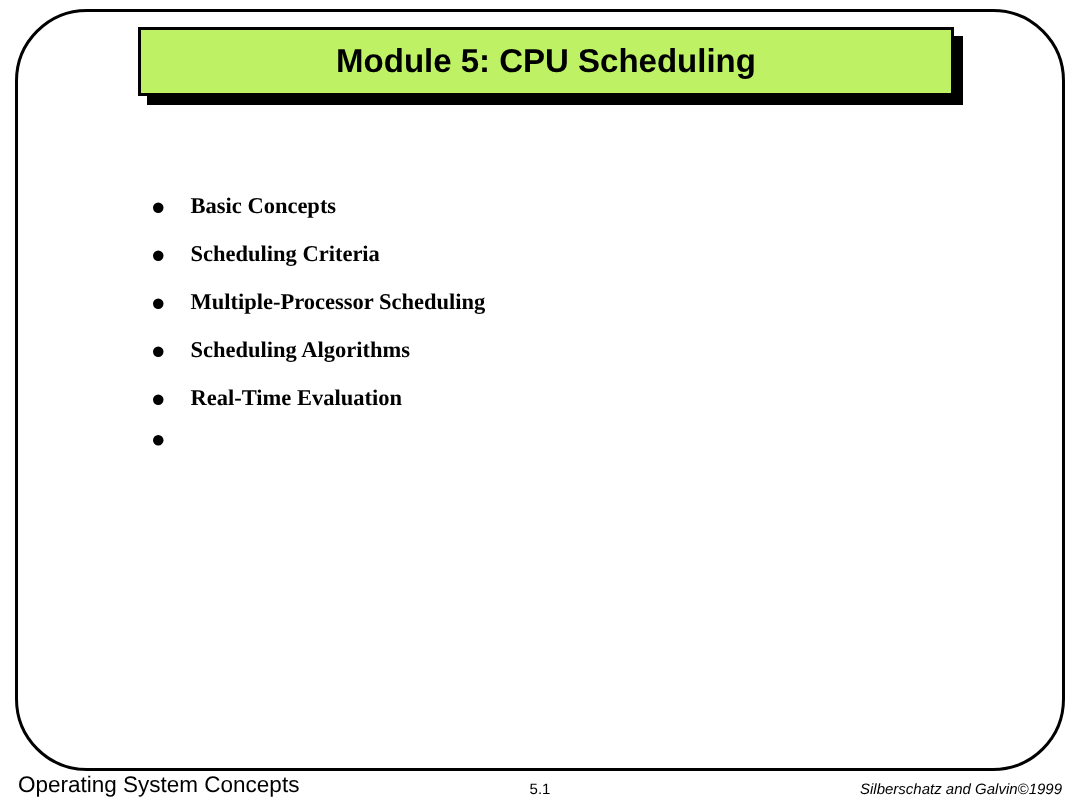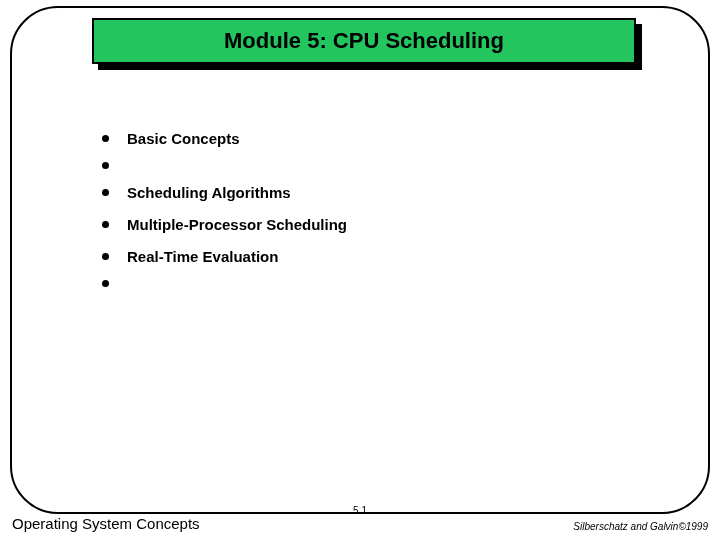--- a/index.html
+++ b/index.html
@@ -31,35 +31,36 @@
       width: 544px;
       height: 46px;
       background: #000000;
     }
     .title-box {
       position: absolute;
       top: 18px;
       left: 92px;
       width: 544px;
       height: 46px;
-      background: #22c55e;
+      background: #bef264;
       border: 2px solid #000000;
       display: flex;
       align-items: center;
       justify-content: center;
     }
     .title-text {
       font-size: 22px;
       font-weight: bold;
       color: #000000;
     }
     .bullet-list {
       position: absolute;
       top: 130px;
       left: 102px;
+      font-family: Liberation Serif, serif;
     }
     .bullet-item {
       display: flex;
       align-items: center;
       margin-bottom: 15px;
     }
     .bullet-dot {
       width: 7px;
       height: 7px;
       background: #000000;
@@ -74,21 +75,21 @@
     }
     .footer-left {
       position: absolute;
       bottom: 8px;
       left: 12px;
       font-size: 15px;
       color: #000000;
     }
     .footer-center {
       position: absolute;
-      bottom: 24px;
+      bottom: 8px;
       left: 50%;
       transform: translateX(-50%);
       font-size: 10px;
       color: #000000;
     }
     .footer-right {
       position: absolute;
       bottom: 8px;
       right: 12px;
       font-size: 10px;
@@ -106,28 +107,29 @@
   <div class="title-text">Module 5:  CPU Scheduling</div>
 </div>
 
 <div class="bullet-list">
   <div class="bullet-item">
     <div class="bullet-dot"></div>
     <div class="bullet-text">Basic Concepts</div>
   </div>
   <div class="bullet-item">
     <div class="bullet-dot"></div>
+    <div class="bullet-text">Scheduling Criteria</div>
+  </div>
+  <div class="bullet-item">
+    <div class="bullet-dot"></div>
+    <div class="bullet-text">Multiple-Processor Scheduling</div>
   </div>
   <div class="bullet-item">
     <div class="bullet-dot"></div>
     <div class="bullet-text">Scheduling Algorithms</div>
-  </div>
-  <div class="bullet-item">
-    <div class="bullet-dot"></div>
-    <div class="bullet-text">Multiple-Processor Scheduling</div>
   </div>
   <div class="bullet-item">
     <div class="bullet-dot"></div>
     <div class="bullet-text">Real-Time Evaluation</div>
   </div>
   <div class="bullet-item">
     <div class="bullet-dot"></div>
   </div>
 </div>
 

